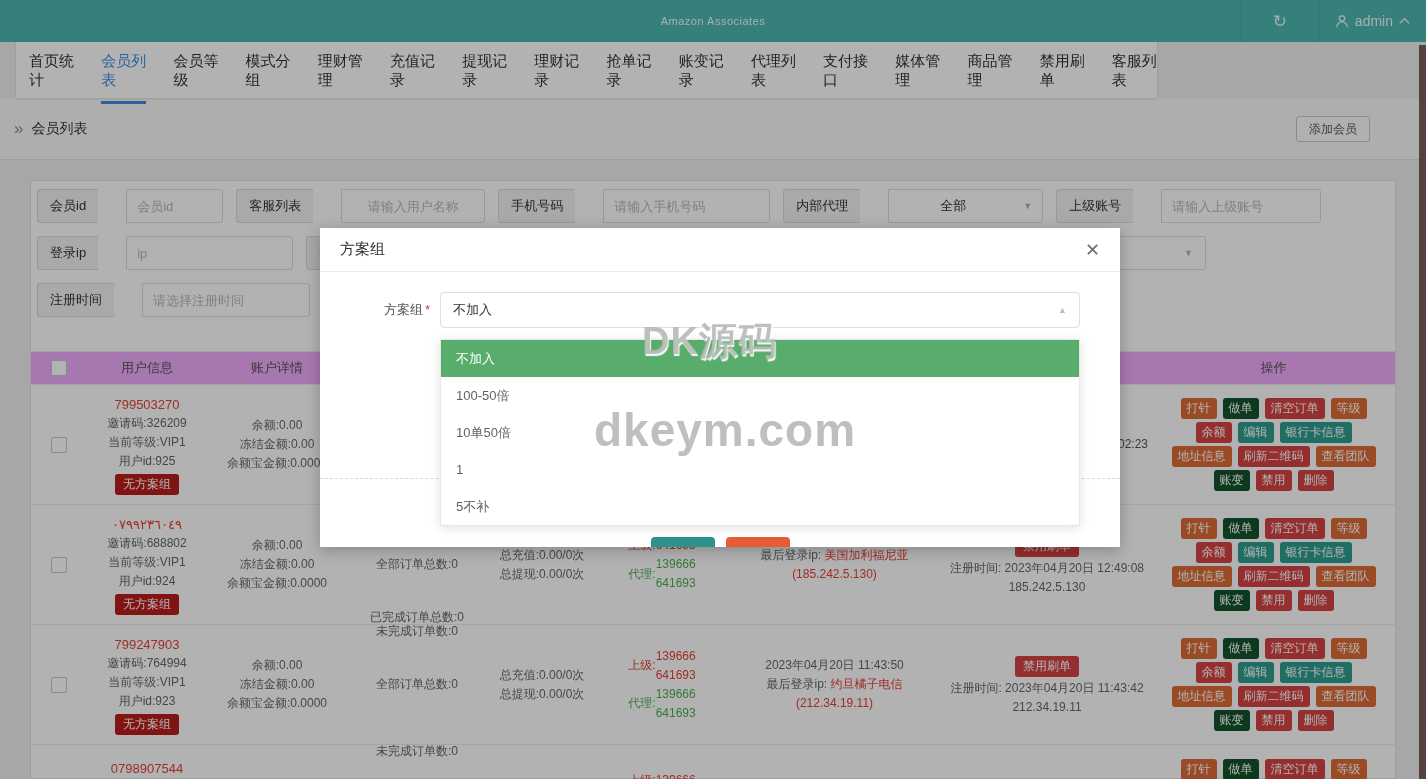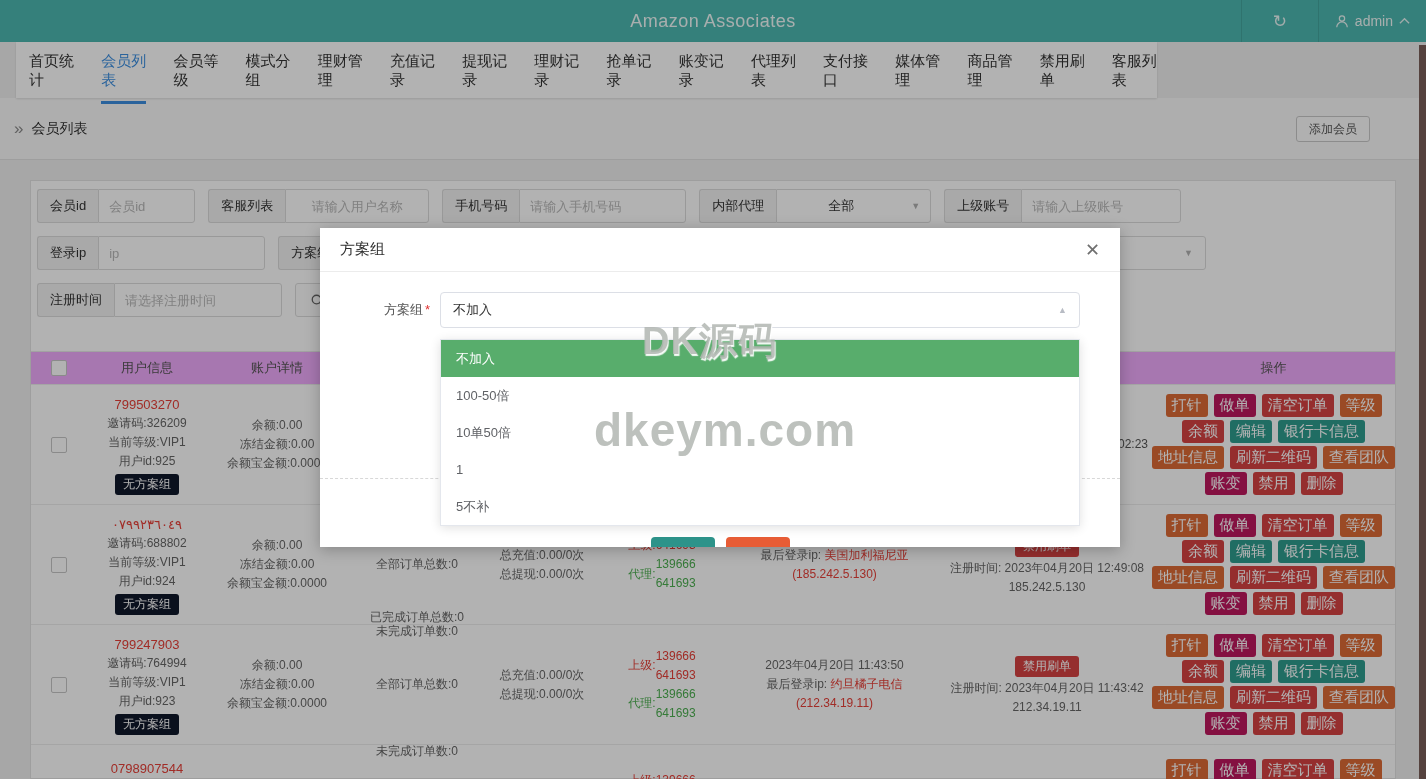--- a/index.html
+++ b/index.html
@@ -3,21 +3,21 @@
 <meta charset="utf-8">
 <style>
   * { margin:0; padding:0; box-sizing:border-box; }
   html,body { width:1426px; height:779px; overflow:hidden; }
   body { font-family:"Liberation Sans","DejaVu Sans",sans-serif; background:#f0f0f0; position:relative; }
   .stage { position:absolute; inset:0; width:1426px; height:779px; overflow:hidden; }
 
   
   .app-header { position:absolute; left:0; top:0; width:1426px; height:42px; background:#4cb8b0; z-index:1; }
   .hdr-title { position:absolute; left:0; right:0; top:0; height:52px; line-height:42px; text-align:center;
-               color:rgba(255,255,255,0.92); font-size:18px; letter-spacing:.5px; }
+               color:rgba(255,255,255,0.92); font-size:11px; letter-spacing:.5px; }
   .hdr-right { position:absolute; right:0; top:0; height:42px; display:flex; align-items:stretch; }
   .hdr-refresh { width:78px; display:flex; align-items:center; justify-content:center;
                  border-left:1px solid rgba(0,0,0,0.10); border-right:1px solid rgba(0,0,0,0.10); cursor:pointer; }
   .hdr-refresh span { color:rgba(255,255,255,0.88); font-size:17px; }
   .hdr-user { display:flex; align-items:center; gap:6px; padding:0 16px; cursor:pointer; color:rgba(255,255,255,0.92); font-size:14px; }
 
   
   .nav-bar { position:absolute; left:16px; top:42px; width:1141px; height:56px; background:#ffffff;
              box-shadow:0 1px 2px rgba(0,0,0,0.12); z-index:1; }
   .nav-bar ul { list-style:none; display:flex; gap:27px; padding-left:13px; height:56px; align-items:center; }
@@ -32,21 +32,21 @@
   .crumb-arrows { color:#8a8a8a; font-size:17px; margin:0 8px 0 14px; }
   .crumb-title { font-size:14px; color:#333; }
   .add-btn { position:absolute; right:56px; top:18px; height:26px; padding:0 12px; font-size:12px; color:#555;
              background:#fdfdfd; border:1px solid #c9c9c9; border-radius:3px; cursor:pointer; }
 
   
   .card { position:absolute; left:30px; top:180px; width:1366px; height:599px; background:#ffffff;
           border:1px solid #e3e3e3; }
   .filters { padding:8px 0 0 6px; position:relative; }
   .frow { display:flex; margin-bottom:13px; }
-  .fgroup { display:flex; margin-right:13px; height:34px; }
+  .fgroup { display:flex; margin-right:13px; height:34px;gap:28px; }
   .flabel { background:#f3f3f3; border:1px solid #dcdcdc; border-right:none; border-radius:3px 0 0 3px;
             font-size:13px; color:#333; display:flex; align-items:center; padding:0 12px; white-space:nowrap; }
   .finput { border:1px solid #dcdcdc; border-radius:0 3px 3px 0; font-size:13px; color:#333; padding:0 10px;
             outline:none; background:#fff; font-family:inherit; }
   .finput::placeholder { color:#b8b8b8; }
   .fselect { border:1px solid #dcdcdc; border-radius:0 3px 3px 0; display:flex; align-items:center;
              justify-content:space-between; padding:0 10px; cursor:pointer; background:#fff; }
   .fsel-val { font-size:13px; color:#333;margin-left:41px; }
   .caret-down { font-size:9px; color:#b0b0b0; }
   .extra-select { position:absolute; left:1015px; top:55px; width:160px; height:34px; border:1px solid #dcdcdc;
@@ -62,28 +62,28 @@
   .col { display:flex; flex-direction:column; align-items:center; justify-content:center; }
   .t-head .col { flex-direction:row; }
   .col.check { width:56px; } .col.user { width:120px; } .col.account { width:140px; }
   .col.orders { width:140px;gap:48px; } .col.recharge { width:110px; } .col.agent { width:130px; }
   .col.lastlogin { width:215px; } .col.regtime { width:210px; } .col.actions { flex:1; }
   .cb { width:16px; height:16px; border:1px solid #c6c6c6; border-radius:2px; background:#fff; cursor:pointer; }
   .ln { line-height:19px; white-space:nowrap; }
   .uname { color:#e74038; font-size:13px; line-height:19px; }
   .red { color:#e74038; } .green-t { color:#4caf50; }
   .badge { display:inline-block; font-size:12px; color:#fff; padding:2px 8px; border-radius:3px; margin-top:3px; cursor:pointer; }
-  .badge.bluebg { background:#0f172a; } .badge.redbg { background:#d64242; margin-bottom:2px; }
+  .badge.bluebg { background:#b91c1c; } .badge.redbg { background:#d64242; margin-bottom:2px; }
   .agrp { display:flex; align-items:center; }
   .agrp .avals { display:flex; flex-direction:column; }
   .frag { align-self:stretch; text-align:right; padding-right:4px; color:#555; }
   .actions-grid { display:flex; flex-direction:column; gap:3px; align-items:center; }
   .arow { display:flex; gap:6px; justify-content:center; }
-  .abtn { font-size:15px; color:#fff; padding:2px 6px; border-radius:3px; white-space:nowrap; cursor:pointer; }
-  .abtn.orange { background:#dd6b35; } .abtn.blue { background:#be185d; }
+  .abtn { font-size:12px; color:#fff; padding:2px 6px; border-radius:3px; white-space:nowrap; cursor:pointer; }
+  .abtn.orange { background:#dd6b35; } .abtn.blue { background:#14532d; }
   .abtn.red { background:#d64242; }   .abtn.green { background:#2f9d8f; }
   .t-row.r4 .col.user { justify-content:flex-start; padding-top:14px; }
   .t-row.r4 .col.agent { justify-content:flex-start; padding-top:26px; }
   .t-row.r4 .col.actions { justify-content:flex-start; padding-top:14px; }
 
   
   .dimmer { position:absolute; inset:0; background:rgba(0,0,0,0.30); z-index:1000; }
   .modal { position:absolute; left:320px; top:228px; width:800px; height:319px; background:#fff; z-index:1001;
            box-shadow:0 3px 14px rgba(0,0,0,0.25); overflow:hidden; }
   .modal-head { height:44px; padding:0 20px; display:flex; align-items:center; justify-content:space-between;

